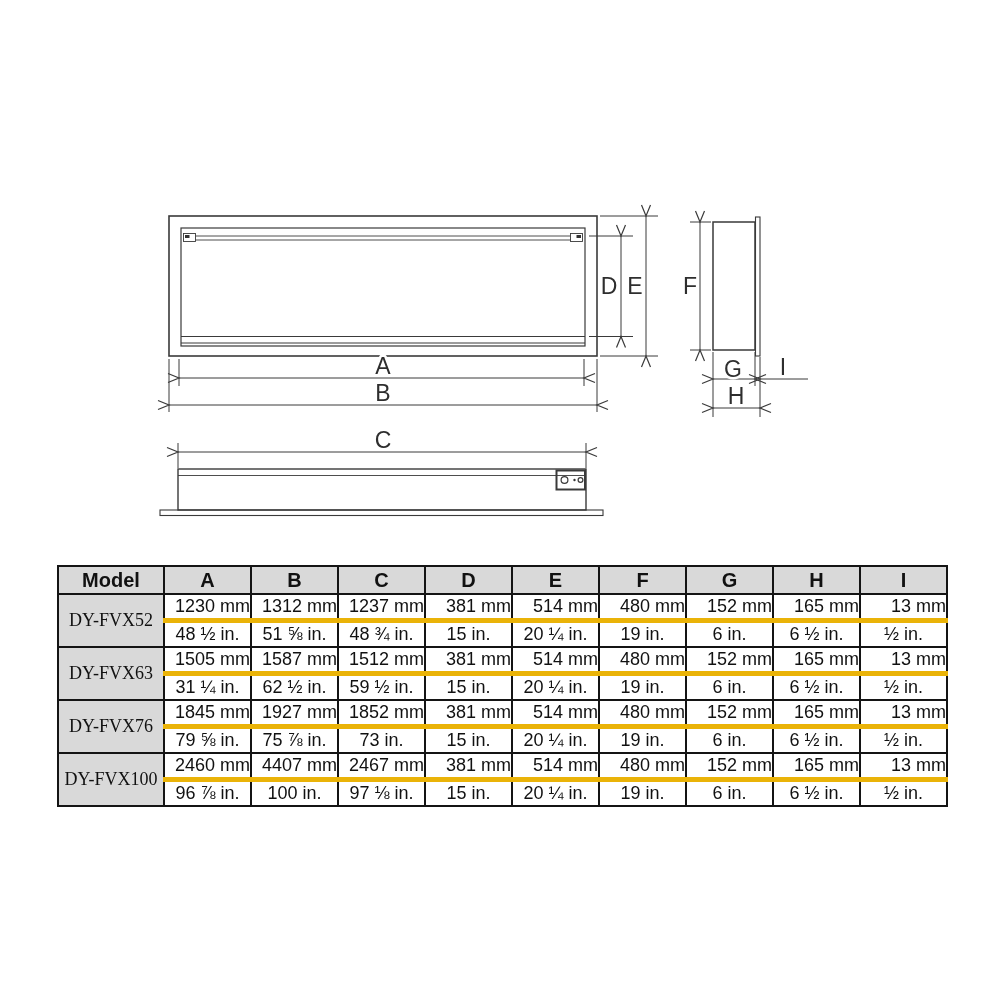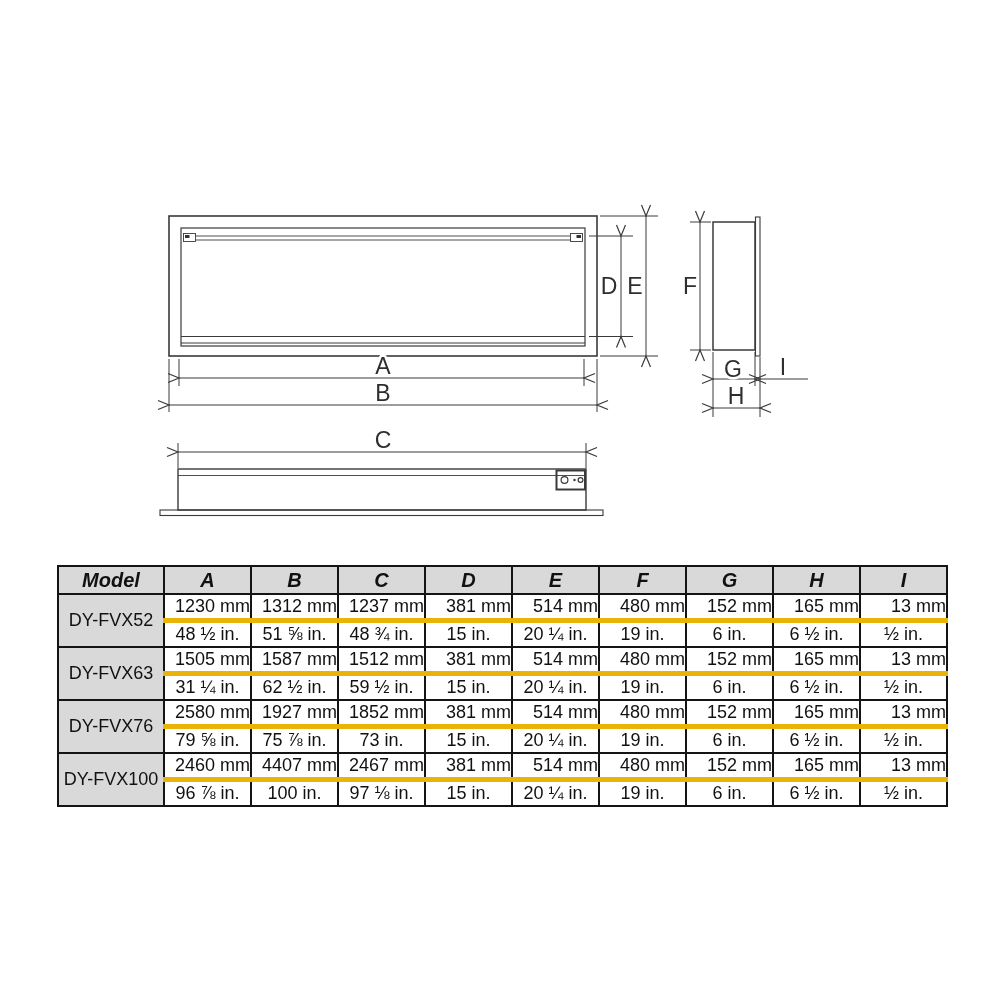--- a/index.html
+++ b/index.html
@@ -22,24 +22,23 @@
     border:2px solid #141414;background:#fff;
   }
   th,td{
     text-align:center;vertical-align:middle;padding:0;
     border-left:2px solid #141414;border-right:2px solid #141414;
     white-space:nowrap;overflow:hidden;
   }
   thead th{
     height:26px;background:#d9d9d9;font-weight:bold;font-size:20px;
     border-bottom:2px solid #141414;
-    font-style:italic;
   }
   tbody td{height:23px;font-size:18px;font-weight:normal;}
-  td.model{background:#d9d9d9;font-size:18px;border-bottom:2px solid #141414;}
+  td.model{background:#d9d9d9;font-size:18px;border-bottom:2px solid #141414;font-family:Liberation Serif, serif;}
   tr.mm td.val{border-bottom:5px solid #eab308;text-align:right;}
   tr.in td.val{border-bottom:2px solid #141414;margin-top:24px;}
 </style>
 </head>
 <body>
 
 <svg id="diagram" width="1000" height="560" viewBox="0 0 1000 560" xmlns="http://www.w3.org/2000/svg">
   <defs>
     <marker id="arr" markerUnits="userSpaceOnUse" markerWidth="16" markerHeight="14" viewBox="-2 -6 16 12" refX="0" refY="0" orient="auto-start-reverse">
       <path d="M11,4.5 L0,0 L11,-4.5" fill="none" stroke="#3a3a3a" stroke-width="1.2"></path>
@@ -207,21 +206,21 @@
         <td class="val">59 ½ in.</td>
         <td class="val">15 in.</td>
         <td class="val">20 ¼ in.</td>
         <td class="val">19 in.</td>
         <td class="val">6 in.</td>
         <td class="val">6 ½ in.</td>
         <td class="val">½ in.</td>
       </tr>
       <tr class="mm">
         <td class="model" rowspan="2">DY-FVX76</td>
-        <td class="val">2580 mm</td>
+        <td class="val">1845 mm</td>
         <td class="val">1927 mm</td>
         <td class="val">1852 mm</td>
         <td class="val">381 mm</td>
         <td class="val">514 mm</td>
         <td class="val">480 mm</td>
         <td class="val">152 mm</td>
         <td class="val">165 mm</td>
         <td class="val">13 mm</td>
       </tr>
       <tr class="in">

